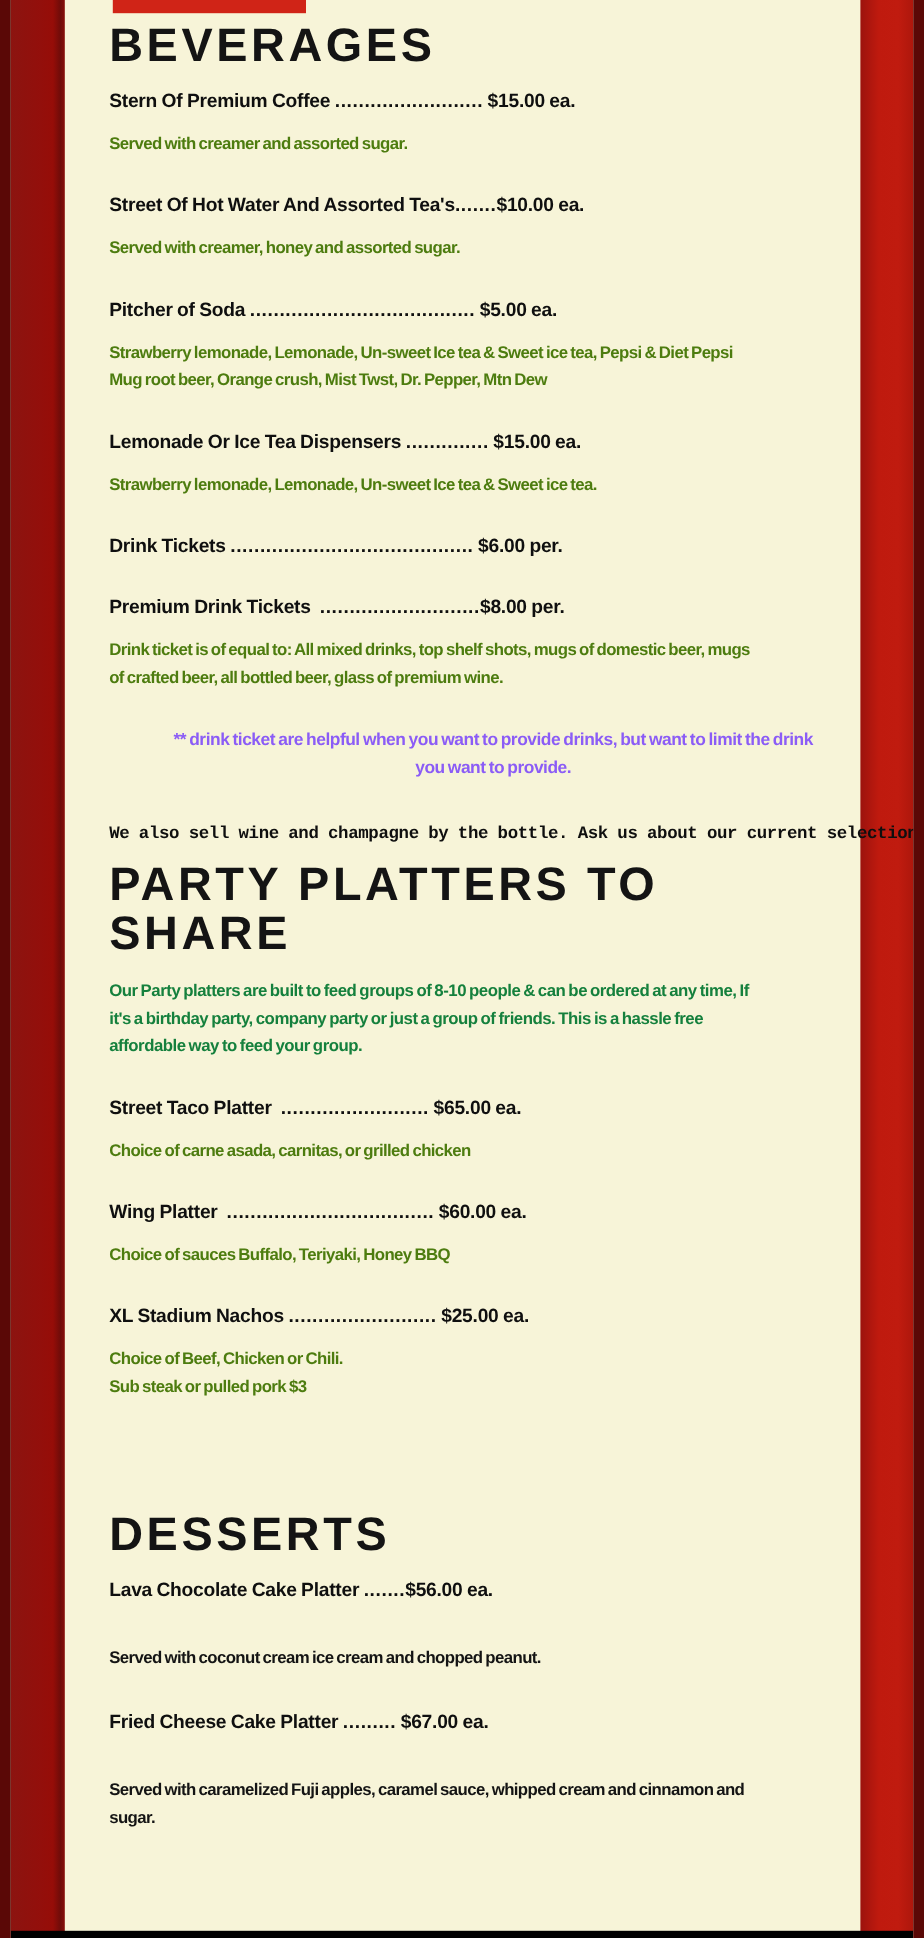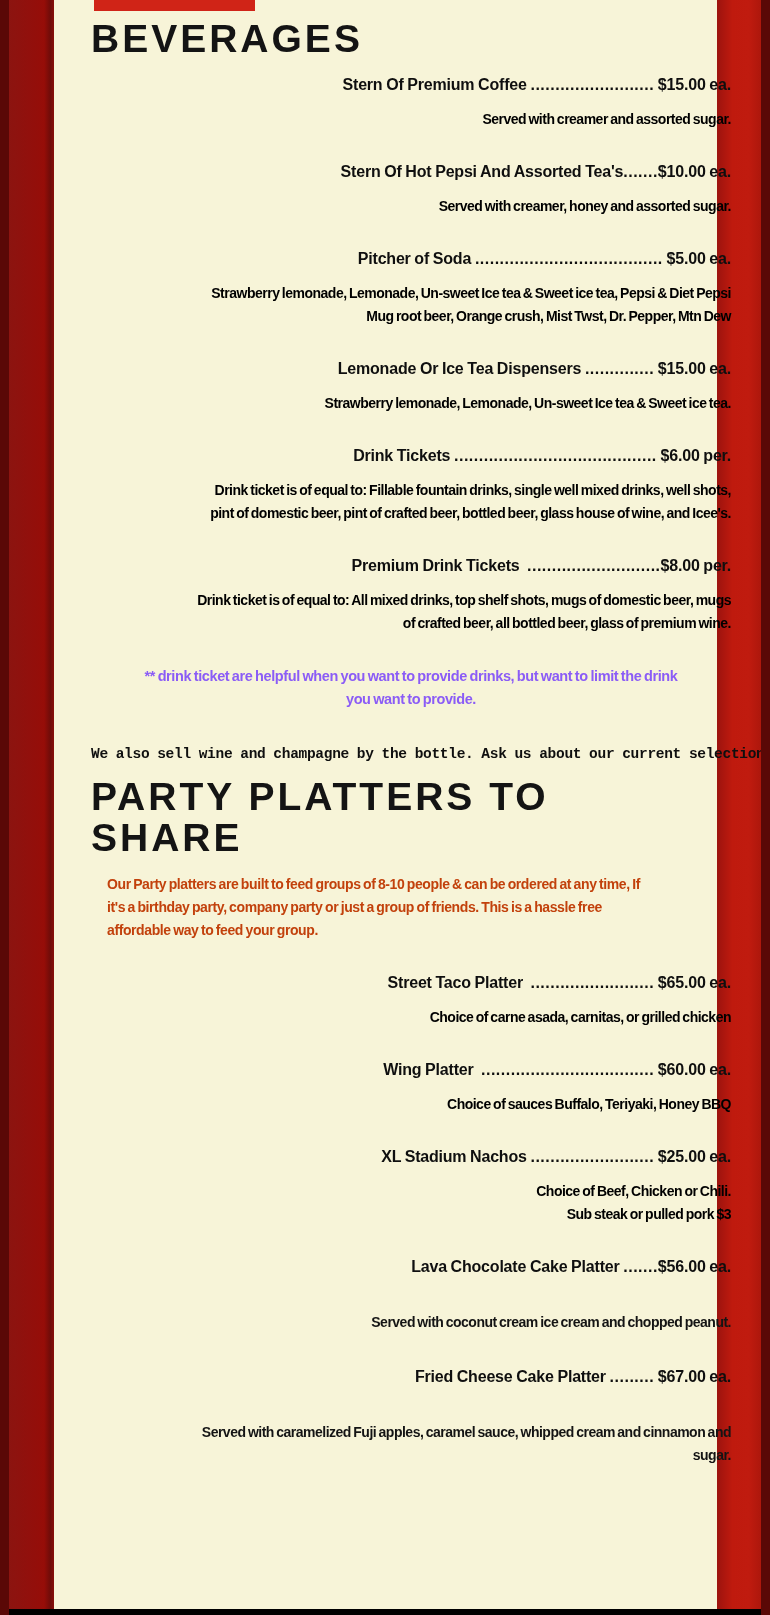--- a/index.html
+++ b/index.html
@@ -29,47 +29,47 @@
   }
   .content{
     position:absolute;left:82px;top:10px;width:640px;
     color:#131313;
   }
   .title{
     font-size:39px;line-height:41px;font-weight:700;
     letter-spacing:3px;color:#141414;
     margin:8px 0 15px 0;
   }
-  .menu-item{margin:0 0 30px 0;text-align:right;}
+  .menu-item{margin:0 0 30px 0;}
   .item-line{
     font-size:16px;line-height:21px;font-weight:700;
     letter-spacing:-0.2px;word-spacing:-0.5px;color:#0f0f0f;
     margin:0 0 13px 0;white-space:nowrap;
   }
   .leader{letter-spacing:0.5px;}
   .desc{
     font-size:14px;line-height:23px;font-weight:700;
     letter-spacing:-0.5px;word-spacing:-1px;
-    color:#000000;margin:0;white-space:pre-line;
+    color:#4d7c0f;margin:0;white-space:pre-line;
   }
   .desc.black{color:#141414;}
   .note{
     font-size:14.5px;line-height:23px;font-weight:700;
     letter-spacing:-0.4px;word-spacing:-1px;
     color:#8b5cf6;text-align:center;margin:2px 0 33px 0;white-space:pre-line;
   }
   .wine-note{
     font-size:14.5px;line-height:20px;font-weight:700;
     letter-spacing:-0.3px;word-spacing:-0.5px;
     color:#0f0f0f;text-align:center;margin:0 0 12px 0;white-space:nowrap;font-family:Liberation Mono, monospace;
   }
   .intro{
     font-size:14px;line-height:23px;font-weight:700;
     letter-spacing:-0.4px;word-spacing:-1px;
-    color:#c2410c;margin:0 0 30px 16px;white-space:pre-line;
+    color:#15803d;margin:0 0 30px 0;white-space:pre-line;
   }
   .section-desserts .title{margin-top:92px;}
   .section-desserts .item-line{margin-bottom:34px;}
   .section-desserts .menu-item{margin-bottom:32px;}
 </style>
 </head>
 <body>
 
 <div class="canvas">
   <div class="strip-left"></div>
@@ -86,21 +86,21 @@
         <div class="item-line">
           <span class="name">Stern Of Premium Coffee</span>
           <span class="leader">.........................</span>
           <span class="price">$15.00 ea.</span>
         </div>
         <div class="desc">Served with creamer and assorted sugar.</div>
       </div>
 
       <div class="menu-item">
         <div class="item-line">
-          <span class="name">Stern Of Hot Pepsi And Assorted Tea's</span><span class="leader">.......</span><span class="price">$10.00 ea.</span>
+          <span class="name">Street Of Hot Water And Assorted Tea's</span><span class="leader">.......</span><span class="price">$10.00 ea.</span>
         </div>
         <div class="desc">Served with creamer, honey and assorted sugar.</div>
       </div>
 
       <div class="menu-item">
         <div class="item-line">
           <span class="name">Pitcher of Soda</span>
           <span class="leader">......................................</span>
           <span class="price">$5.00 ea.</span>
         </div>
@@ -116,22 +116,20 @@
         </div>
         <div class="desc">Strawberry lemonade, Lemonade, Un-sweet Ice tea &amp; Sweet ice tea.</div>
       </div>
 
       <div class="menu-item">
         <div class="item-line">
           <span class="name">Drink Tickets</span>
           <span class="leader">.........................................</span>
           <span class="price">$6.00 per.</span>
         </div>
-        <div class="desc">Drink ticket is of equal to: Fillable fountain drinks, single well mixed drinks, well shots,
-pint of domestic beer, pint of crafted beer, bottled beer, glass house of wine, and Icee's.</div>
       </div>
 
       <div class="menu-item">
         <div class="item-line">
           <span class="name">Premium Drink Tickets</span>&nbsp;
           <span class="leader">...........................</span><span class="price">$8.00 per.</span>
         </div>
         <div class="desc">Drink ticket is of equal to: All mixed drinks, top shelf shots, mugs of domestic beer, mugs
 of crafted beer, all bottled beer, glass of premium wine.</div>
       </div>
@@ -173,20 +171,21 @@
           <span class="name">XL Stadium Nachos</span>
           <span class="leader">.........................</span>
           <span class="price">$25.00 ea.</span>
         </div>
         <div class="desc">Choice of Beef, Chicken or Chili.
 Sub steak or pulled pork $3</div>
       </div>
     </div>
 
     <div class="section section-desserts">
+      <div class="title">DESSERTS</div>
 
       <div class="menu-item">
         <div class="item-line">
           <span class="name">Lava Chocolate Cake Platter</span>
           <span class="leader">.......</span><span class="price">$56.00 ea.</span>
         </div>
         <div class="desc black">Served with coconut cream ice cream and chopped peanut.</div>
       </div>
 
       <div class="menu-item">

